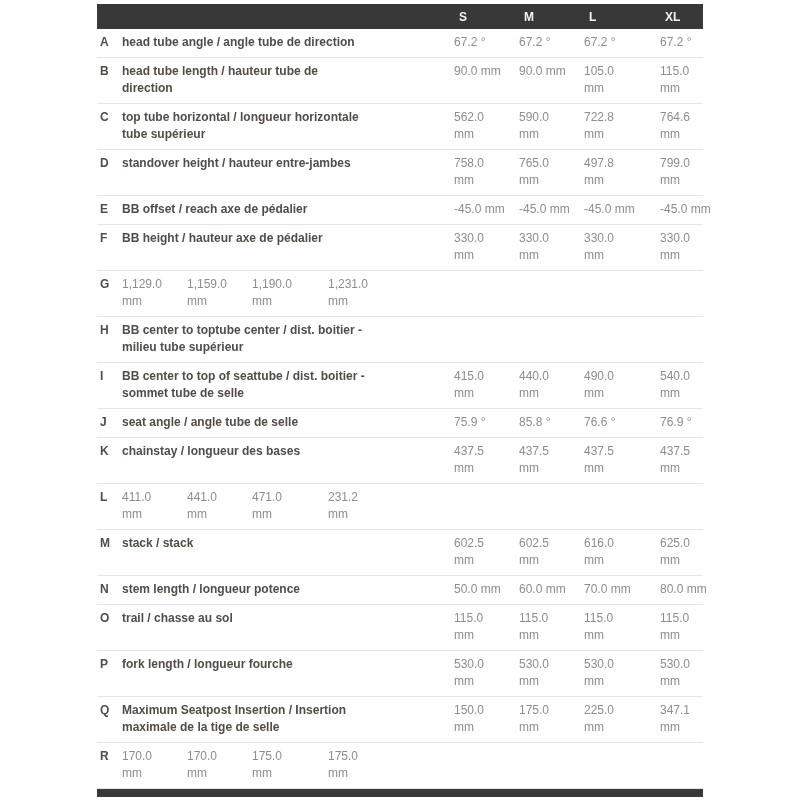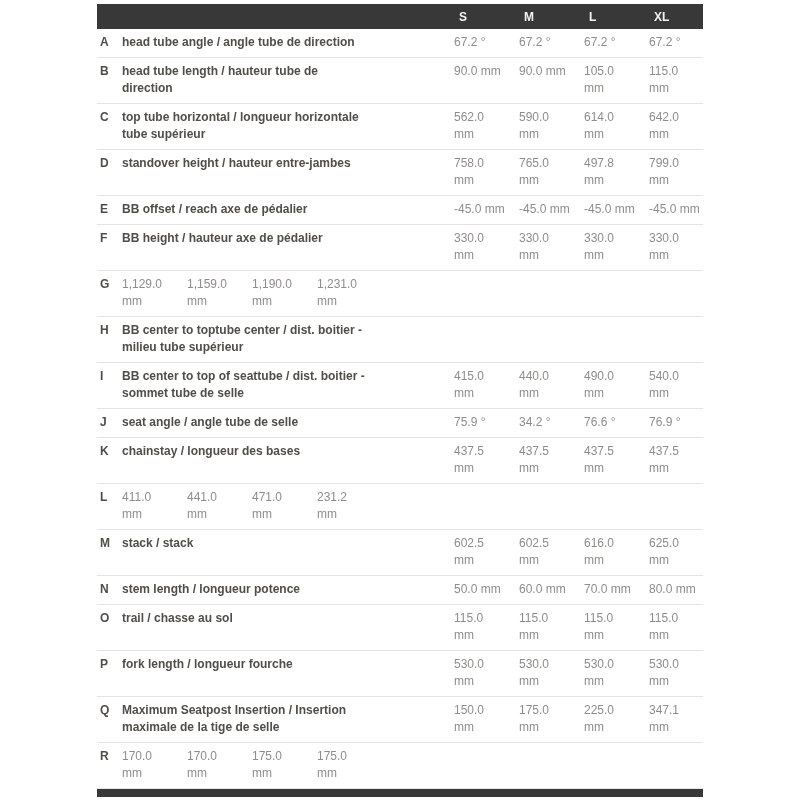--- a/index.html
+++ b/index.html
@@ -23,21 +23,21 @@
   .thead .c-val {
     color: #f2f2f2;
     font-size: 12px;
     font-weight: bold;
     padding-left: 5px;
     box-sizing: border-box;
   }
   .c-letter { width: 25px; box-sizing: border-box; padding-left: 3px; flex: none; }
   .c-label  { width: 332px; box-sizing: border-box; padding-right: 24px; flex: none; }
   .c-val    { width: 65px; flex: none; }
-  .c-val.last { width: 54px; }
+  .c-val.last { width: 54px; margin-left: 11px; }
   .trow {
     display: flex;
     padding: 5px 0 6px;
     border-bottom: 1px solid #e4e4e4;
     font-size: 12px;
     line-height: 17px;
   }
   .trow .c-letter,
   .trow .c-label {
     font-weight: bold;
@@ -89,23 +89,23 @@
   </div>
 
   <div class="trow">
     <div class="c-letter">C</div>
     <div class="c-label">top tube horizontal / longueur horizontale
 tube supérieur</div>
     <div class="c-val">562.0
 mm</div>
     <div class="c-val">590.0
 mm</div>
-    <div class="c-val">614.0
-mm</div>
-    <div class="c-val last">642.0
+    <div class="c-val">722.8
+mm</div>
+    <div class="c-val last">764.6
 mm</div>
   </div>
 
   <div class="trow">
     <div class="c-letter">D</div>
     <div class="c-label">standover height / hauteur entre-jambes</div>
     <div class="c-val">758.0
 mm</div>
     <div class="c-val">765.0
 mm</div>
@@ -170,21 +170,21 @@
     <div class="c-val">490.0
 mm</div>
     <div class="c-val last">540.0
 mm</div>
   </div>
 
   <div class="trow">
     <div class="c-letter">J</div>
     <div class="c-label">seat angle / angle tube de selle</div>
     <div class="c-val">75.9 °</div>
-    <div class="c-val">34.2 °</div>
+    <div class="c-val">85.8 °</div>
     <div class="c-val">76.6 °</div>
     <div class="c-val last">76.9 °</div>
   </div>
 
   <div class="trow">
     <div class="c-letter">K</div>
     <div class="c-label">chainstay / longueur des bases</div>
     <div class="c-val">437.5
 mm</div>
     <div class="c-val">437.5

